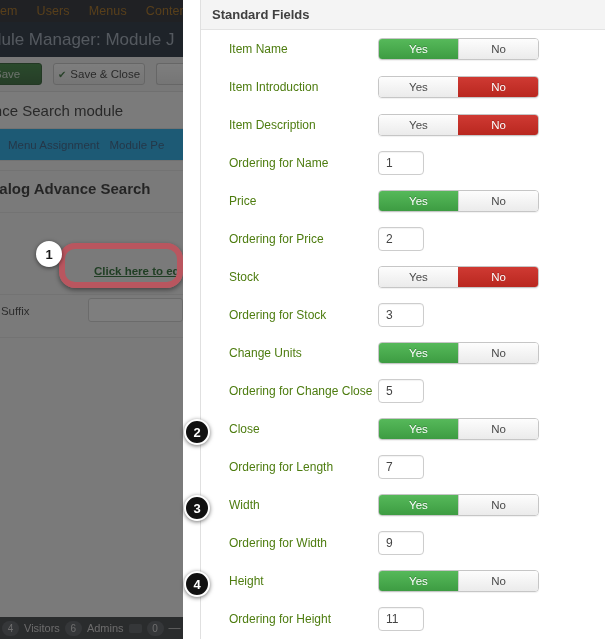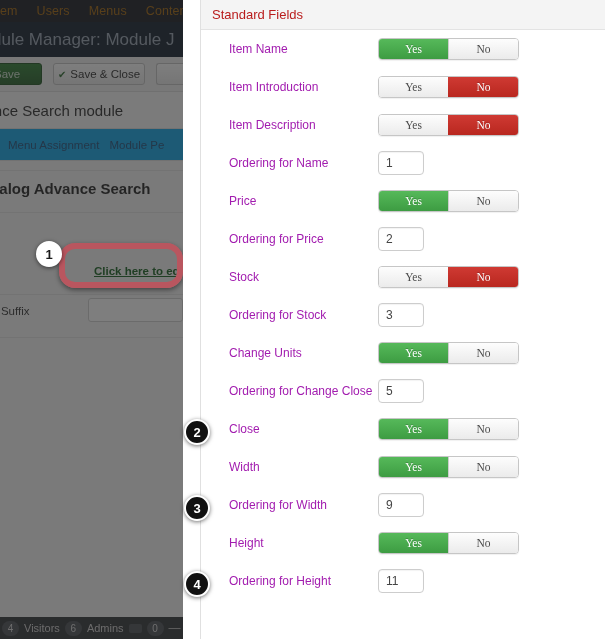--- a/index.html
+++ b/index.html
@@ -134,37 +134,36 @@
     background: #ffffff;
   }
   #panel-inner {
     position: absolute; left: 17px; top: 0; right: 0; bottom: 0;
     border-left: 1px solid #e0e0e0;
   }
   .panel-head {
     height: 30px; background: #f4f4f4; border-bottom: 1px solid #e3e3e3;
     display: flex; align-items: center; padding-left: 11px;
   }
-  .panel-head span { font-size: 13px; font-weight: normal; color: #b91c1c; }
+  .panel-head span { font-size: 13px; font-weight: bold; color: #404040; }
 
   .frow {
     position: relative; height: 38px; display: flex; align-items: center;
   }
   .flabel {
-    position: absolute; left: 28px; font-size: 12px; color: #a21caf; white-space: nowrap;
+    position: absolute; left: 28px; font-size: 12px; color: #4d7c0f; white-space: nowrap;
   }
   .fctl { position: absolute; left: 177px; }
 
   
   .toggle {
-    width: 141px; height: 22px; display: flex;
+    width: 161px; height: 22px; display: flex;
     border-radius: 4px; overflow: hidden;
     border: 1px solid #c6c6c6;
     box-shadow: 0 1px 1px rgba(0,0,0,.06);
-    font-family: Liberation Serif, serif;
   }
   .toggle .half {
     flex: 1; display: flex; align-items: center; justify-content: center;
     font-size: 11.5px; color: #4a4a4a;
     background: linear-gradient(#fdfdfd,#ebebeb);
   }
   .toggle .half.sep { border-left: 1px solid #cdcdcd; }
   .toggle .half.on-yes {
     background: linear-gradient(#56b95a,#3d9c42); color: #ffffff;
     text-shadow: 0 -1px 0 rgba(0,0,0,.22); border-left-color: transparent;
@@ -328,20 +327,24 @@
           <div class="frow">
             <div class="flabel">Close</div>
             <div class="fctl">
               <div class="toggle">
                 <div class="half on-yes">Yes</div>
                 <div class="half sep">No</div>
               </div>
             </div>
           </div>
           <div class="frow">
+            <div class="flabel">Ordering for Length</div>
+            <div class="fctl"><input class="numinput" type="text" value="7" style=""></div>
+          </div>
+          <div class="frow">
             <div class="flabel">Width</div>
             <div class="fctl">
               <div class="toggle">
                 <div class="half on-yes">Yes</div>
                 <div class="half sep">No</div>
               </div>
             </div>
           </div>
           <div class="frow">
             <div class="flabel">Ordering for Width</div>

